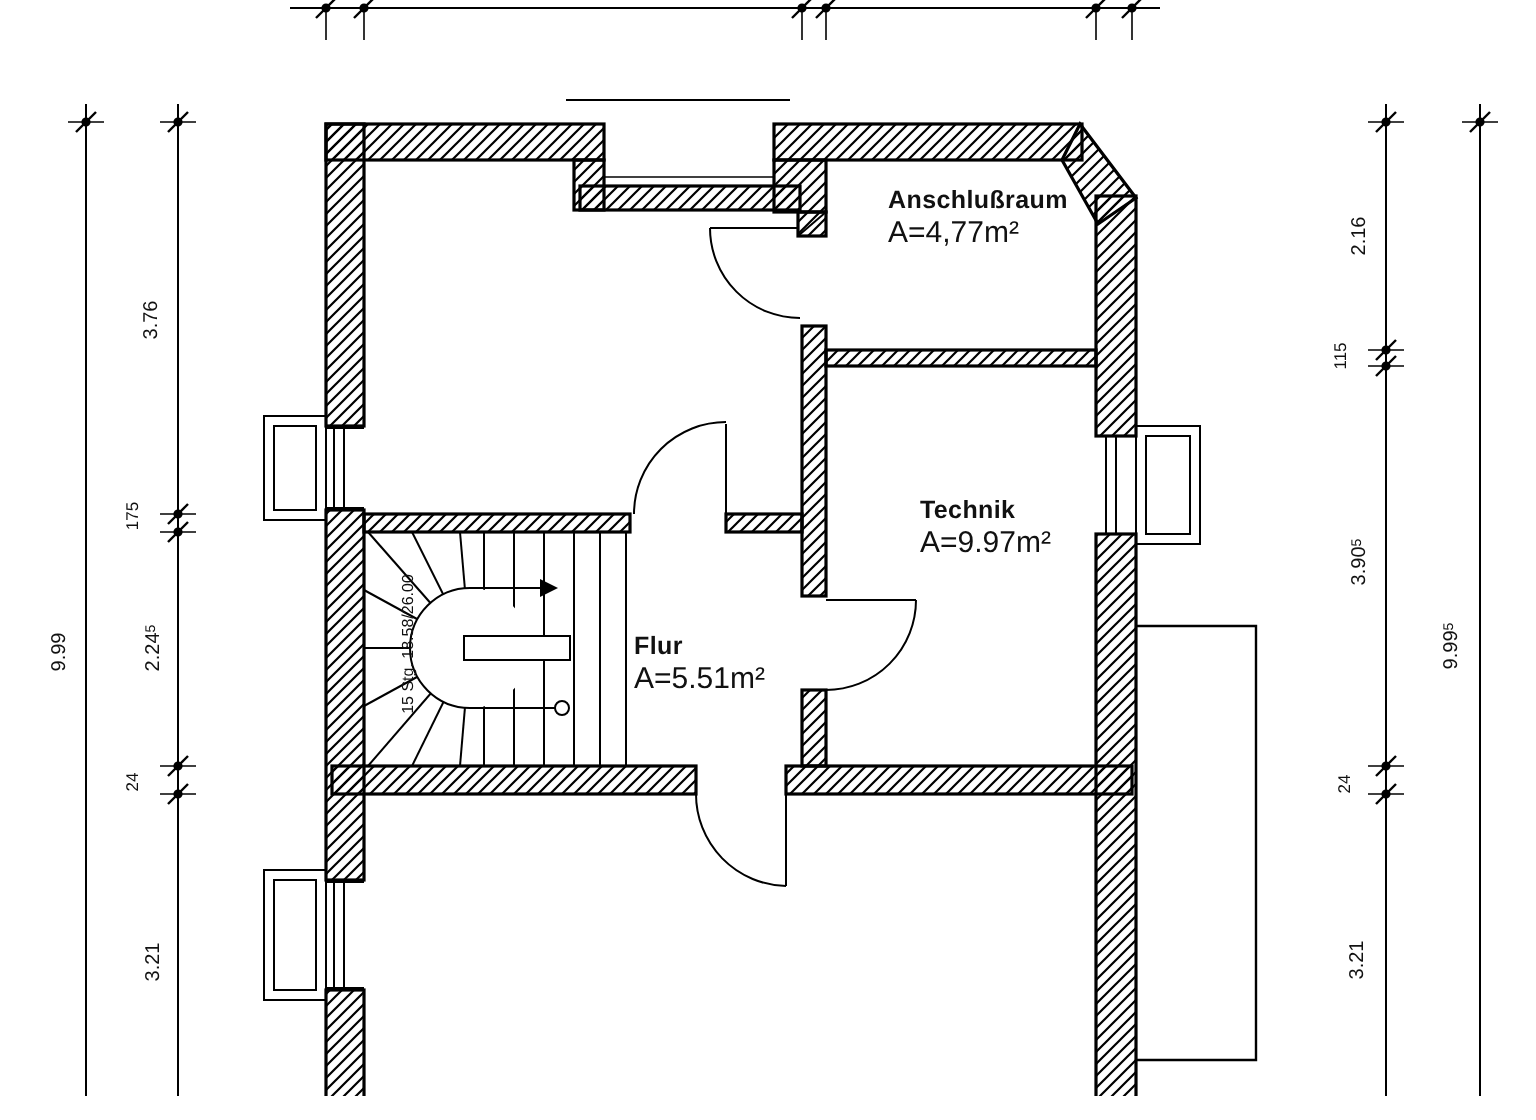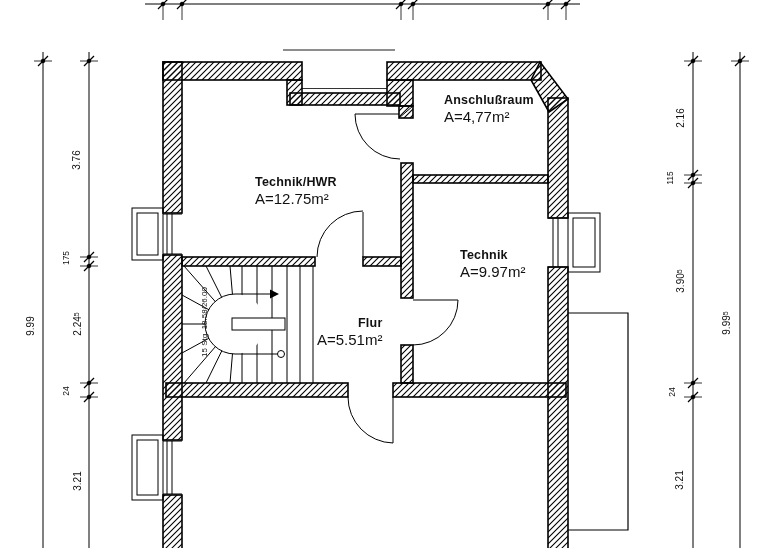--- a/index.html
+++ b/index.html
@@ -217,29 +217,25 @@
     <circle cx="693" cy="383" r="1.8"></circle>
         <circle cx="693" cy="397" r="1.8"></circle>
     <circle cx="740" cy="61" r="1.8"></circle>
   </g>
 </svg>
 
 <div class="room" style="left:444px;top:93px;">
   <div class="rname">Anschlußraum</div>
   <div class="rarea">A=4,77m²</div>
 </div>
-<div class="room" style="left:255px;top:175px;">
-  <div class="rname">Technik/HWR</div>
-  <div class="rarea">A=12.75m²</div>
-</div>
 <div class="room" style="left:460px;top:248px;">
   <div class="rname">Technik</div>
   <div class="rarea">A=9.97m²</div>
 </div>
-<div class="room" style="left:317px;top:316px;text-align:right;">
+<div class="room" style="left:317px;top:316px;">
   <div class="rname">Flur</div>
   <div class="rarea">A=5.51m²</div>
 </div>
 
 <div class="stair-label" style="left:204px;top:322px;">15 Stg. 18.58/26.00</div>
 
 <div class="dim" style="left:30px;top:326px;">9.99</div>
 <div class="dim" style="left:76px;top:160px;">3.76</div>
 <div class="dim small" style="left:66px;top:258px;">175</div>
 <div class="dim" style="left:77px;top:324px;"><span>2.24</span><sup>5</sup></div>

